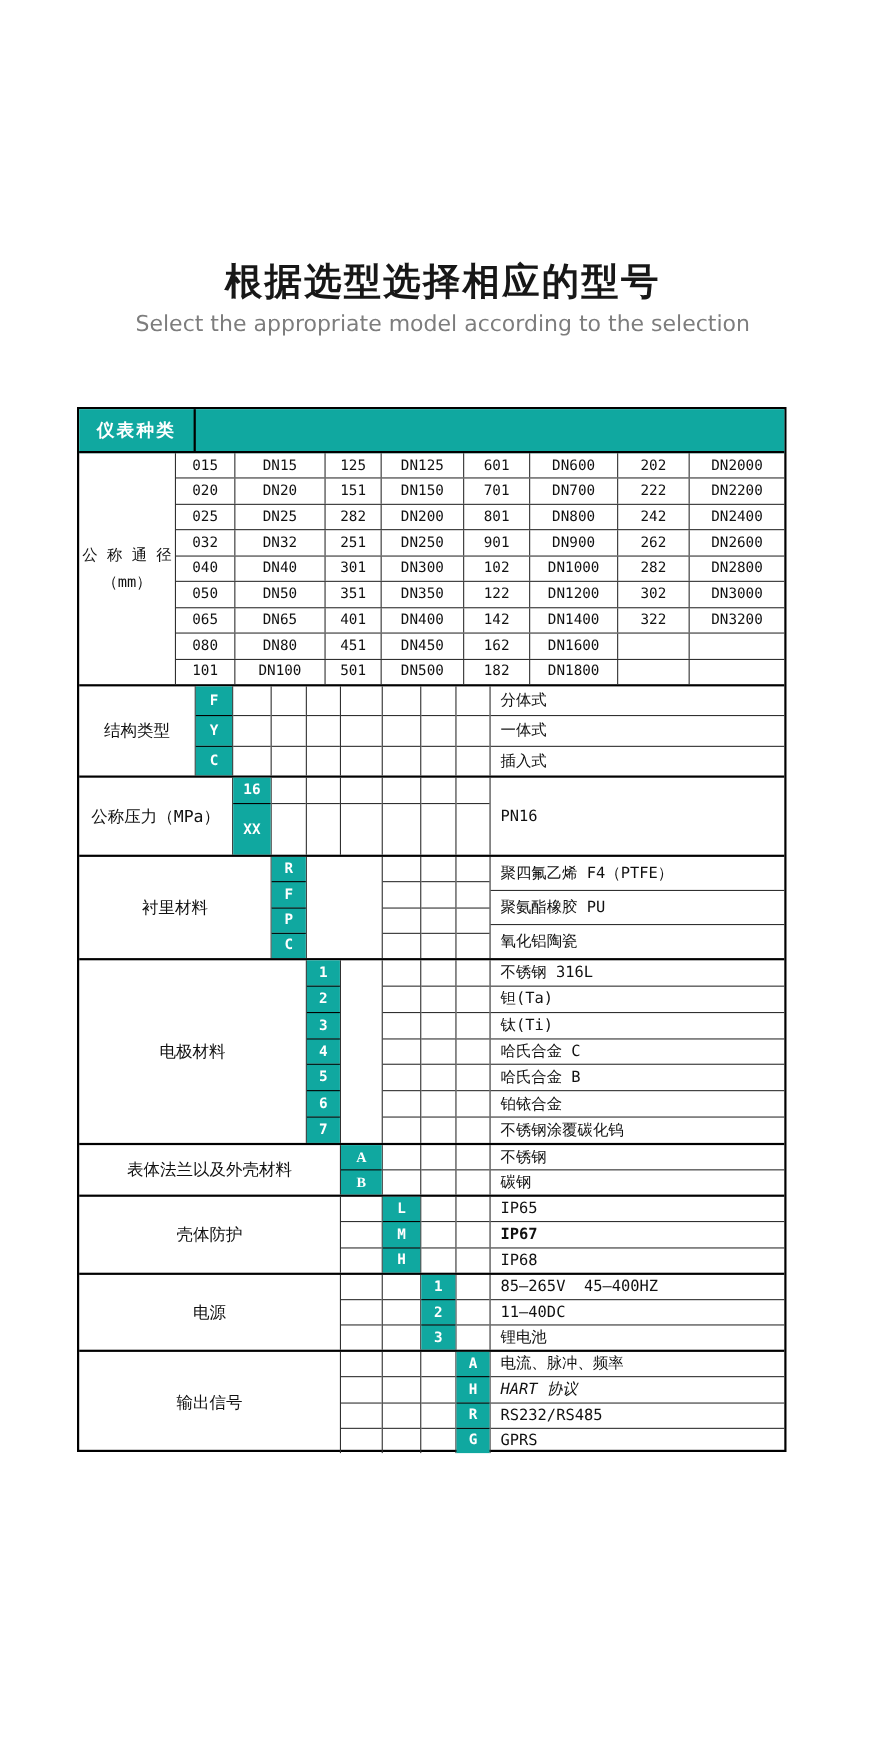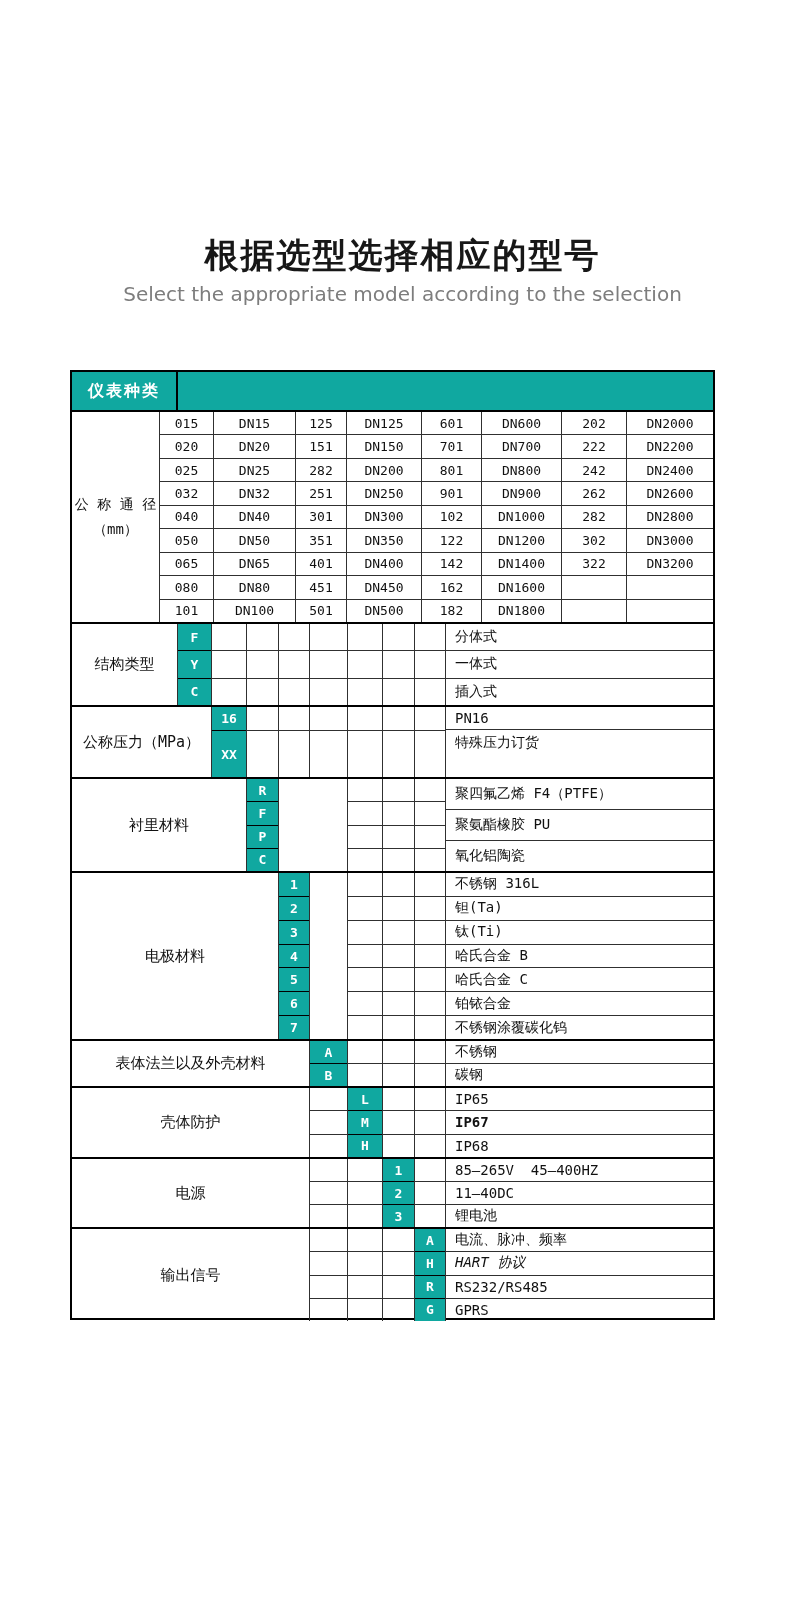--- a/index.html
+++ b/index.html
@@ -262,21 +262,20 @@
         <div class="col grid-col" style="width: 32px;">
           <div class="gcell" style="flex: 1 1 0px;"></div>
           <div class="gcell" style="flex: 2 1 0px;"></div>
         </div>
         <div class="col grid-col" style="width: 31px;">
           <div class="gcell" style="flex: 1 1 0px;"></div>
           <div class="gcell" style="flex: 2 1 0px;"></div>
         </div>
         <div class="col desc-col">
           <div class="dcell" style="flex: 1 1 0px;">PN16</div>
-          <div class="dcell vtop" style="flex: 2 1 0px;">特殊压力订货</div>
         </div>
       </div>
       <div class="section" style="height: 94px;">
         <div class="label" style="width: 175px;">衬里材料</div>
         <div class="col codes-col" style="width: 32px;">
           <div class="ccell" style="flex: 1 1 0px;">R</div>
           <div class="ccell" style="flex: 1 1 0px;">F</div>
           <div class="ccell" style="flex: 1 1 0px;">P</div>
           <div class="ccell" style="flex: 1 1 0px;">C</div>
         </div>
@@ -341,27 +340,27 @@
           <div class="gcell" style="flex: 1 1 0px;"></div>
           <div class="gcell" style="flex: 1 1 0px;"></div>
           <div class="gcell" style="flex: 1 1 0px;"></div>
           <div class="gcell" style="flex: 1 1 0px;"></div>
           <div class="gcell" style="flex: 1 1 0px;"></div>
         </div>
         <div class="col desc-col">
           <div class="dcell" style="flex: 1 1 0px;">不锈钢 316L</div>
           <div class="dcell" style="flex: 1 1 0px;">钽(Ta)</div>
           <div class="dcell" style="flex: 1 1 0px;">钛(Ti)</div>
+          <div class="dcell" style="flex: 1 1 0px;">哈氏合金 C</div>
           <div class="dcell" style="flex: 1 1 0px;">哈氏合金 B</div>
-          <div class="dcell" style="flex: 1 1 0px;">哈氏合金 C</div>
           <div class="dcell" style="flex: 1 1 0px;">铂铱合金</div>
           <div class="dcell" style="flex: 1 1 0px;">不锈钢涂覆碳化钨</div>
         </div>
       </div>
-      <div class="section" style="height: 47px;">
+      <div class="section" style="height: 47px; font-family: Liberation Serif, serif;">
         <div class="label" style="width: 238px;">表体法兰以及外壳材料</div>
         <div class="col codes-col" style="width: 38px;">
           <div class="ccell" style="flex: 1 1 0px;">A</div>
           <div class="ccell" style="flex: 1 1 0px;">B</div>
         </div>
         <div class="col grid-col" style="width: 35px;">
           <div class="gcell" style="flex: 1 1 0px;"></div>
           <div class="gcell" style="flex: 1 1 0px;"></div>
         </div>
         <div class="col grid-col" style="width: 32px;">

